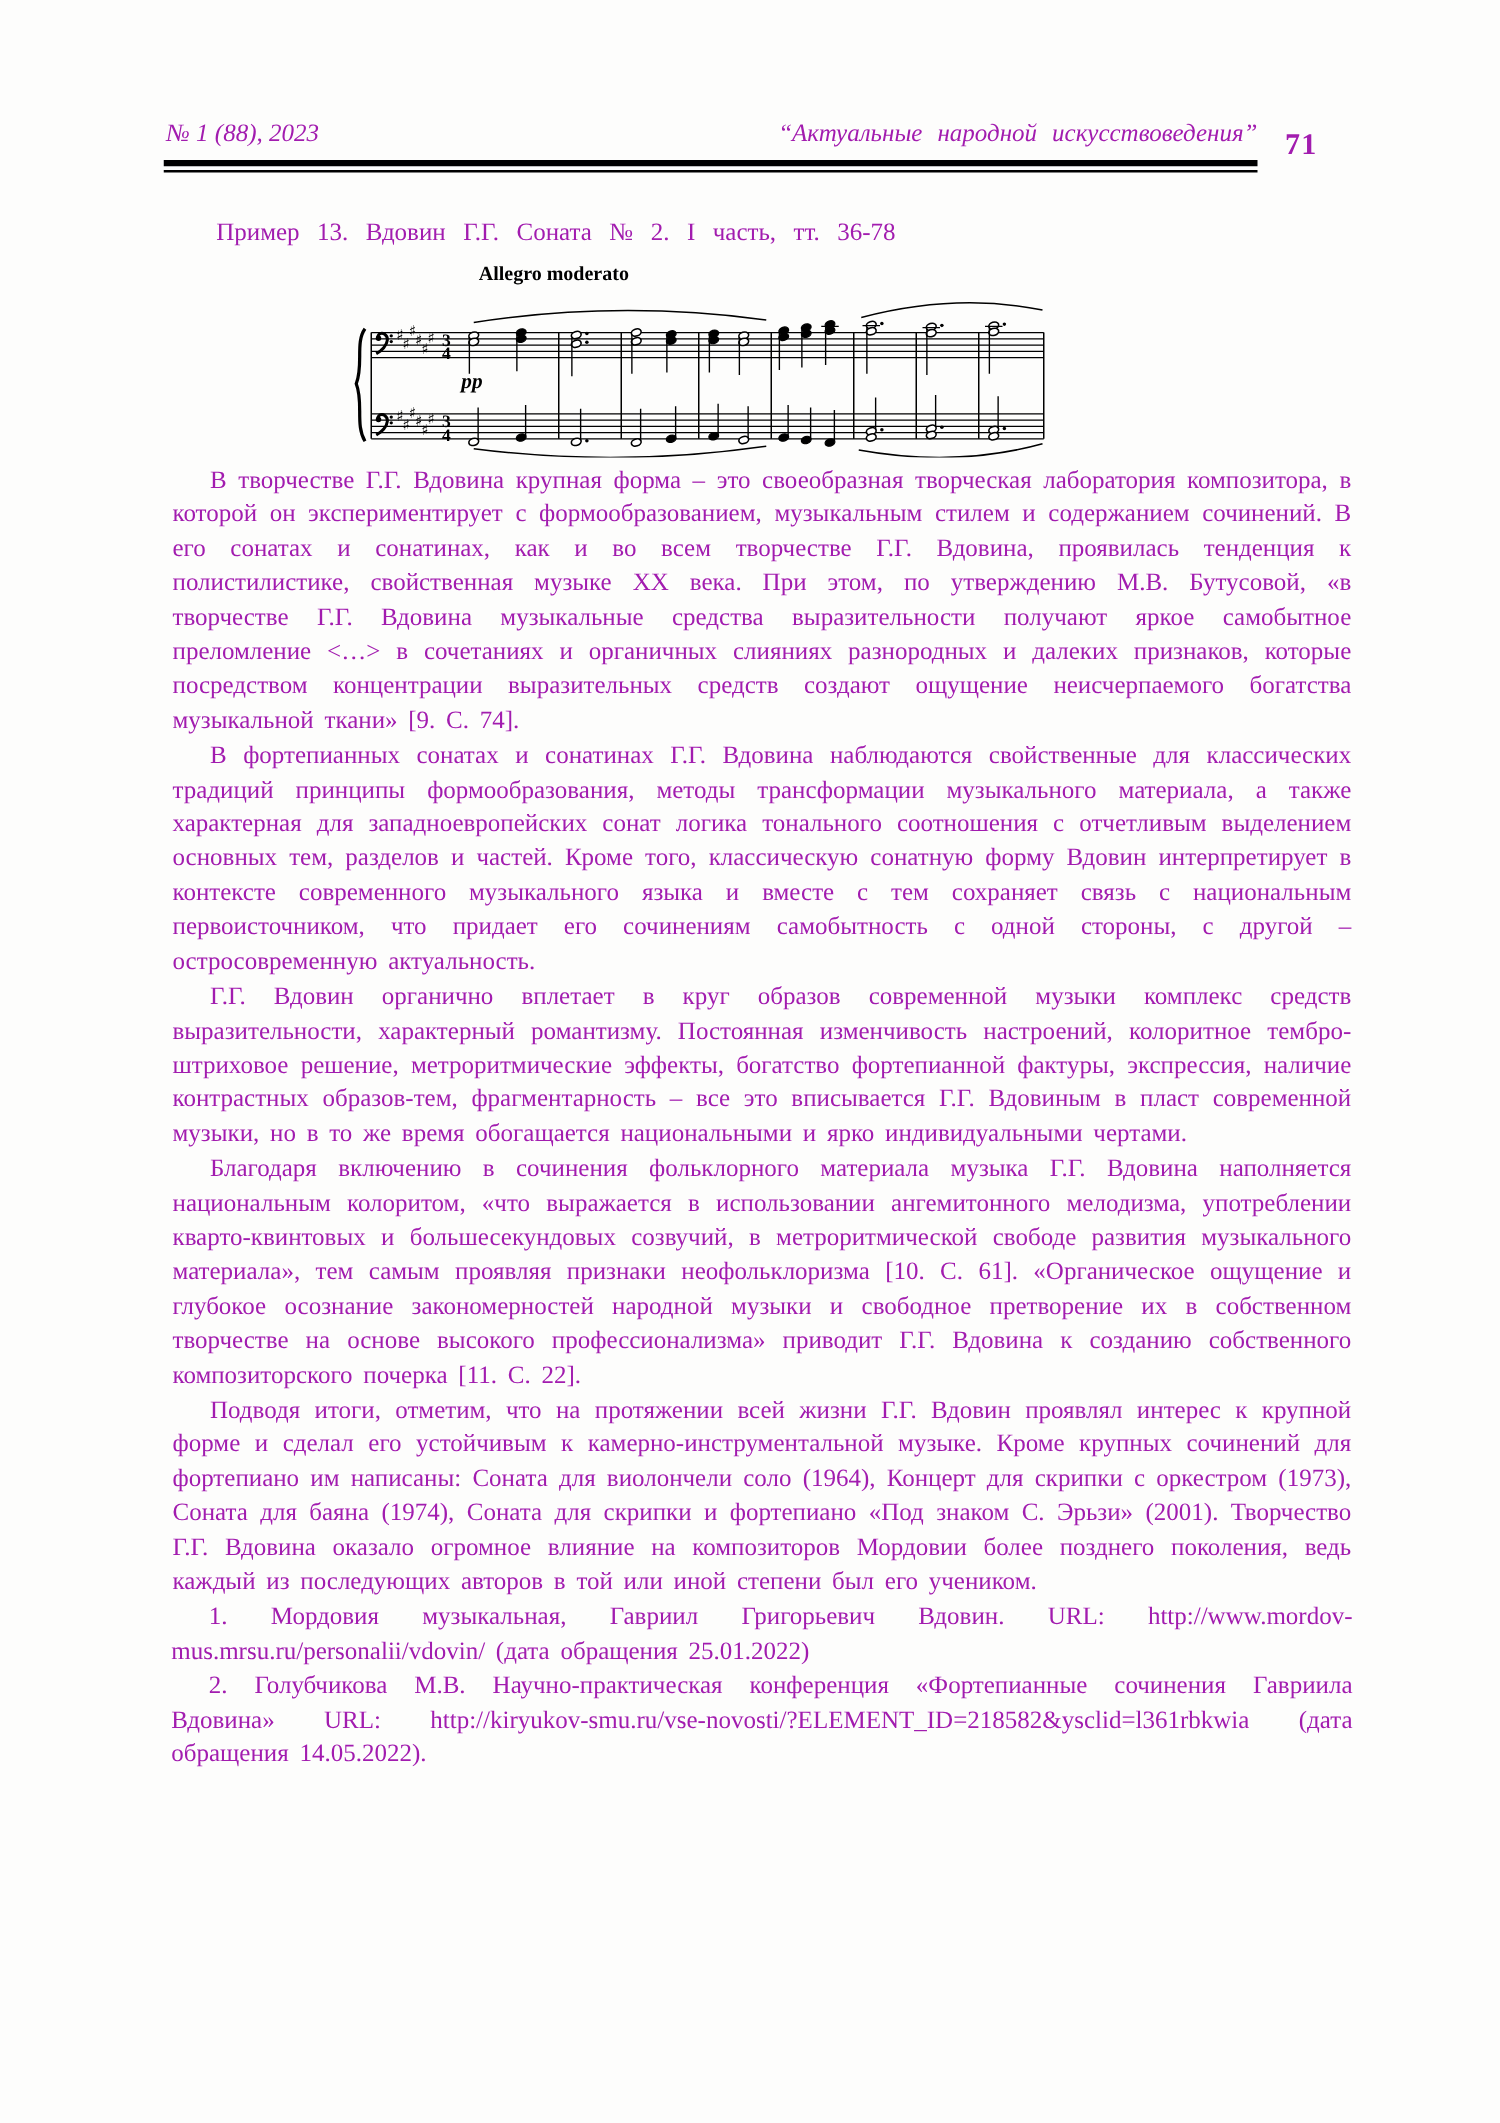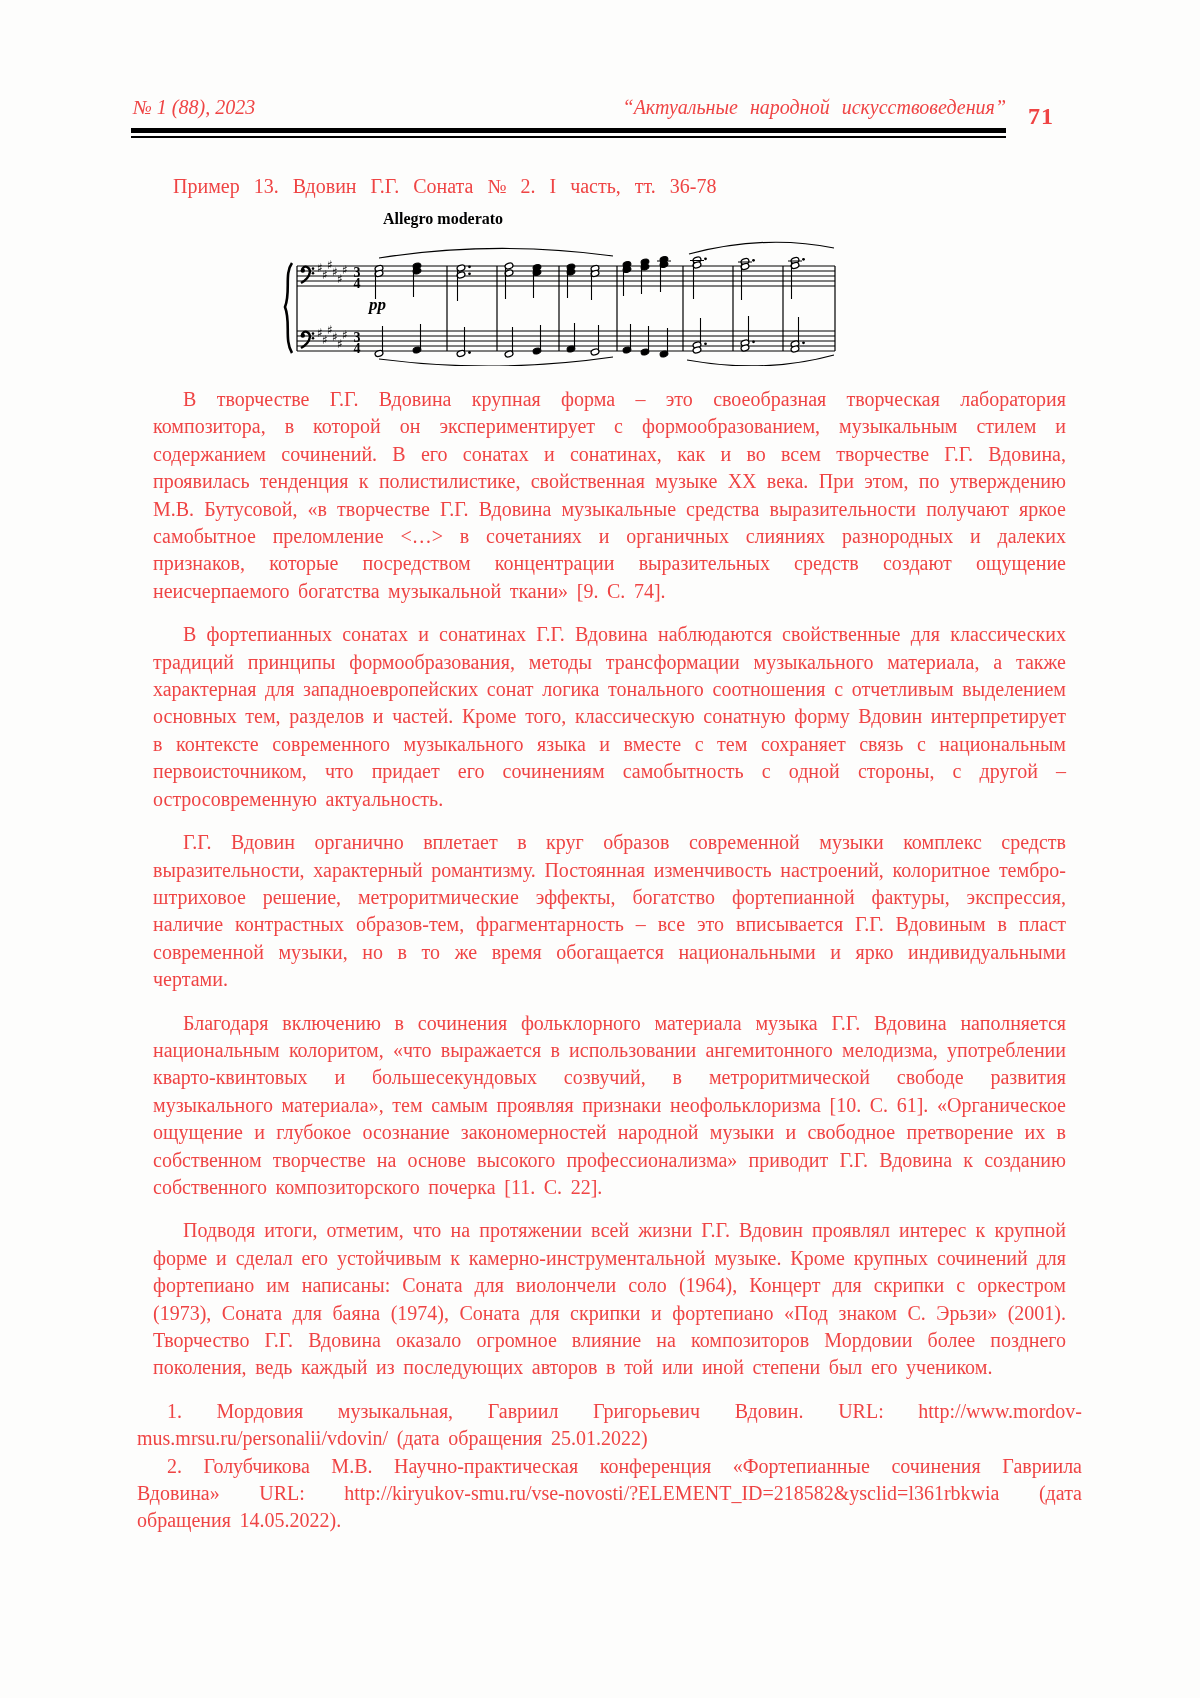--- a/index.html
+++ b/index.html
@@ -1,21 +1,21 @@
 <!DOCTYPE html>
 <html lang="ru"><head>
 <meta charset="utf-8">
 <style>
   html,body{margin:0;padding:0;background:#e8e8e8;}
   .page{
     position:relative;
     width:1200px;height:1698px;
     margin:0 auto;
     background:#fdfdfc;
-    color:#ef4444;
+    color:#a21caf;
     font-family:"Liberation Serif", serif;
     overflow:hidden;
   }
   
   .header{
     position:absolute;left:133px;top:96px;width:873px;
     display:flex;justify-content:space-between;align-items:baseline;
     font-style:italic;font-size:20px;white-space:nowrap;
   }
   .header .journal{word-spacing:0.35em;}
@@ -33,21 +33,21 @@
     position:absolute;left:173px;top:175px;
     font-size:20px;word-spacing:0.45em;white-space:nowrap;
   }
   .music{position:absolute;left:283px;top:206px;}
   
   .article{
     position:absolute;left:137px;top:370px;width:945px;
     font-size:20px;line-height:27.4px;text-align:justify;
     word-spacing:0.18em;
   }
-  .article p{margin:16px;text-indent:30px;}
+  .article p{margin:1px;text-indent:30px;}
   .refs-heading{
     font-size:20px;font-weight:bold;text-align:center;
     margin:40px 0 26px 0;text-indent:0;word-spacing:normal;
   }
   .refs p{margin:0;text-indent:30px;overflow-wrap:break-word;}
 </style>
 </head>
 <body>
 
 <div class="page">

